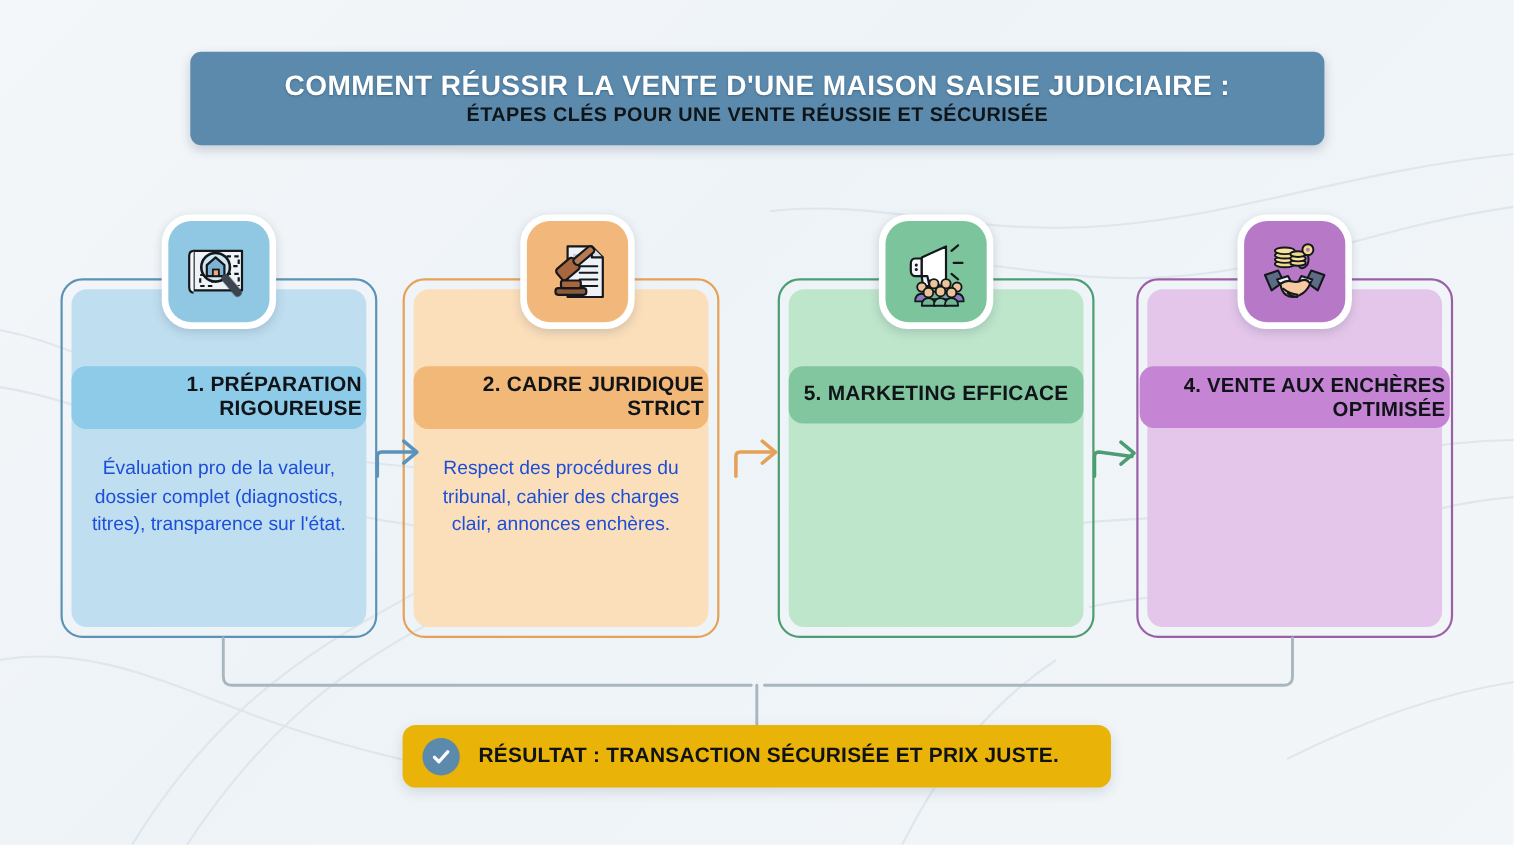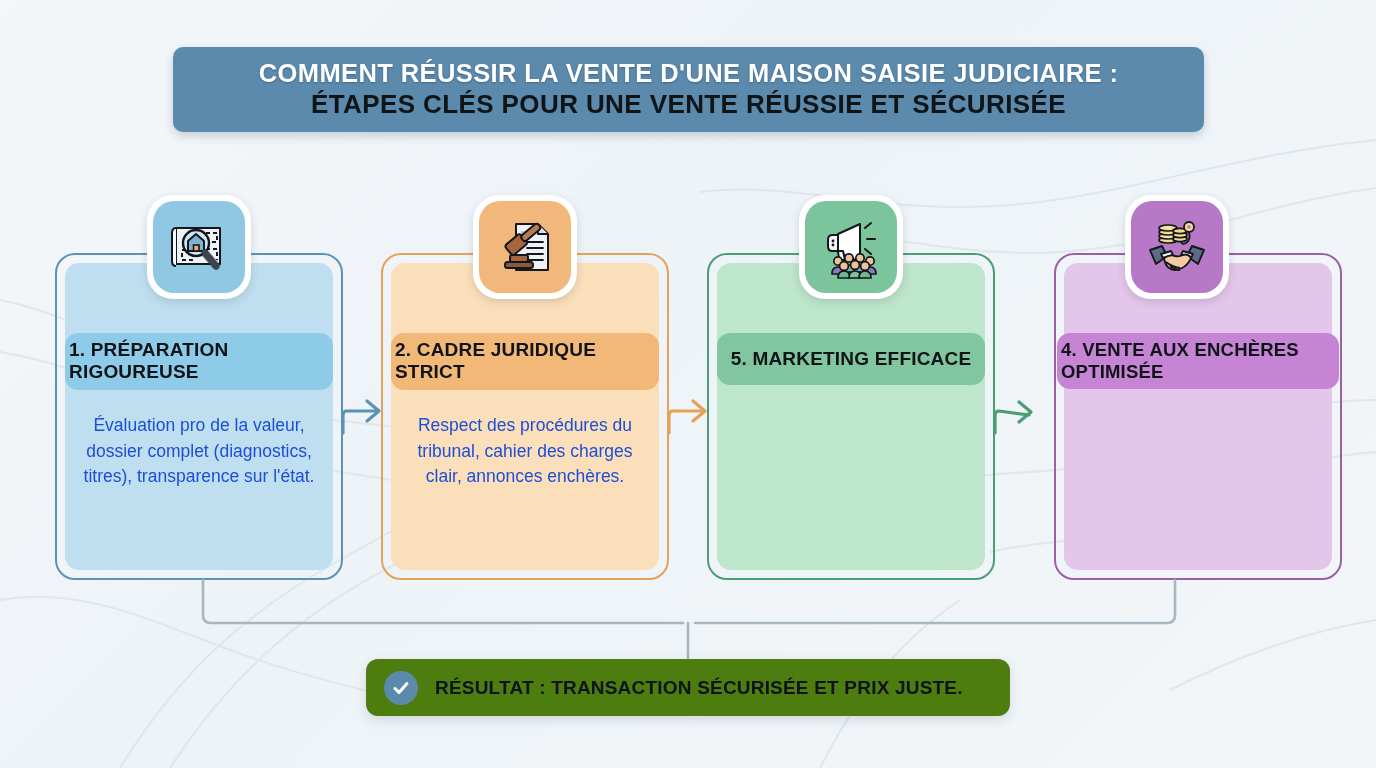--- a/index.html
+++ b/index.html
@@ -42,21 +42,21 @@
     color: #ffffff;
     font-size: 25.5px;
     font-weight: bold;
     letter-spacing: 0.4px;
     line-height: 1.15;
     text-shadow: 0 1px 2px rgba(20,40,60,0.35);
     white-space: nowrap;
   }
   .header-line2 {
     color: #0f1416;
-    font-size: 26px;
+    font-size: 18px;
     font-weight: bold;
     letter-spacing: 0.4px;
     line-height: 1.15;
     white-space: nowrap;
   }
 
   
   .card {
     position: absolute;
     top: 253px;
@@ -82,21 +82,21 @@
     right: -2px;
     top: 78px;
     margin: 0 auto;
     width: 268px;
     min-height: 52px;
     background: var(--tbar);
     border-radius: 13px;
     display: flex;
     align-items: center;
     justify-content: center;
-    text-align: left;
+    text-align: right;
     color: #101418;
     font-size: 19px;
     font-weight: bold;
     line-height: 1.18;
     letter-spacing: 0.2px;
     padding: 6px 4px;
     box-sizing: border-box;
   }
   .card.wide-title .card-title {
     width: 282px;
@@ -147,21 +147,21 @@
     z-index: 2;
   }
 
   
   .result-banner {
     position: absolute;
     left: 366px;
     top: 659px;
     width: 644px;
     height: 57px;
-    background: #4d7c0f;
+    background: #eab308;
     border-radius: 12px;
     box-shadow: 0 4px 12px rgba(40,60,85,0.15);
     display: flex;
     align-items: center;
     padding-left: 18px;
     box-sizing: border-box;
     z-index: 6;
   }
   .result-check {
     width: 34px;
@@ -249,21 +249,21 @@
         <circle cx="30" cy="29" r="13" fill="#cfe6f3" stroke="#14181c" stroke-width="2.4"></circle>
         <path d="M30 20 l8 7 v10 h-16 v-10 z" fill="#7fb3d6" stroke="#14181c" stroke-width="2" stroke-linejoin="round"></path>
         <rect x="27.5" y="31" width="5.5" height="6" fill="#f0a878" stroke="#14181c" stroke-width="1.6"></rect>
         <line x1="39" y1="39" x2="50" y2="52" stroke="#4a5560" stroke-width="7" stroke-linecap="round"></line>
         <line x1="39" y1="39" x2="50" y2="52" stroke="#14181c" stroke-width="8.6" stroke-linecap="round" fill="none" opacity="0.25"></line>
       </g>
     </svg>
   </div>
 </div>
 
-<div class="card" style="left:381px; --acc:#e5a257; --fill:#fbdfbb; --tbar:#f2b877;">
+<div class="card" style="left:366px; --acc:#e5a257; --fill:#fbdfbb; --tbar:#f2b877;">
   <div class="card-inner"></div>
   <div class="card-title">2. CADRE JURIDIQUE STRICT</div>
   <div class="card-body">Respect des procédures du tribunal, cahier des charges clair, annonces enchères.</div>
 </div>
 <div class="icon-badge" style="left:473px; --badge:#f2b87b;">
   <div class="tile">
     <svg width="66" height="66" viewBox="0 0 66 66">
       <g>
         <path d="M24 10 h22 l10 10 v36 h-32 z" fill="#eef2f6" stroke="#14181c" stroke-width="2" stroke-linejoin="round"></path>
         <path d="M46 10 v10 h10" fill="#dbe3ea" stroke="#14181c" stroke-width="2" stroke-linejoin="round"></path>
@@ -317,21 +317,21 @@
           <path d="M20 64 q0 -7 6 -7 q6 0 6 7 z" fill="#6fb693"></path>
         <circle cx="37" cy="51" r="4.4" fill="#ecc49a"></circle>
           <path d="M31 64 q0 -7 6 -7 q6 0 6 7 z" fill="#7fc0a4"></path>
         <circle cx="47" cy="52" r="4.4" fill="#ecc49a"></circle>
           <path d="M41 64 q0 -7 6 -7 q6 0 6 7 z" fill="#6fb693"></path>
       </g>
     </svg>
   </div>
 </div>
 
-<div class="card wide-title" style="left:1033px;margin-left:21px; --acc:#9b5fa8; --fill:#e4c6ea; --tbar:#c584d4;">
+<div class="card wide-title" style="left:1033px; --acc:#9b5fa8; --fill:#e4c6ea; --tbar:#c584d4;">
   <div class="card-inner"></div>
   <div class="card-title">4. VENTE AUX ENCHÈRES OPTIMISÉE</div>
 </div>
 <div class="icon-badge" style="left:1125px; --badge:#b778c8;">
   <div class="tile">
     <svg width="66" height="66" viewBox="0 0 66 66">
       <g stroke="#14181c" stroke-width="1.7">
         <ellipse cx="24" cy="26" rx="9" ry="3" fill="#f2d98b"></ellipse>
         <ellipse cx="24" cy="22" rx="9" ry="3" fill="#f7e3a1"></ellipse>
         <ellipse cx="24" cy="18" rx="9" ry="3" fill="#f2d98b"></ellipse>

